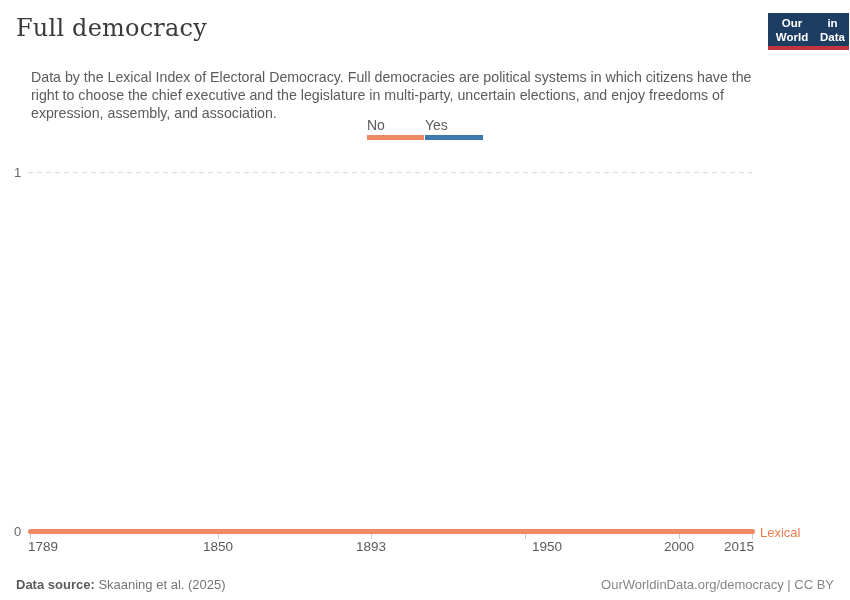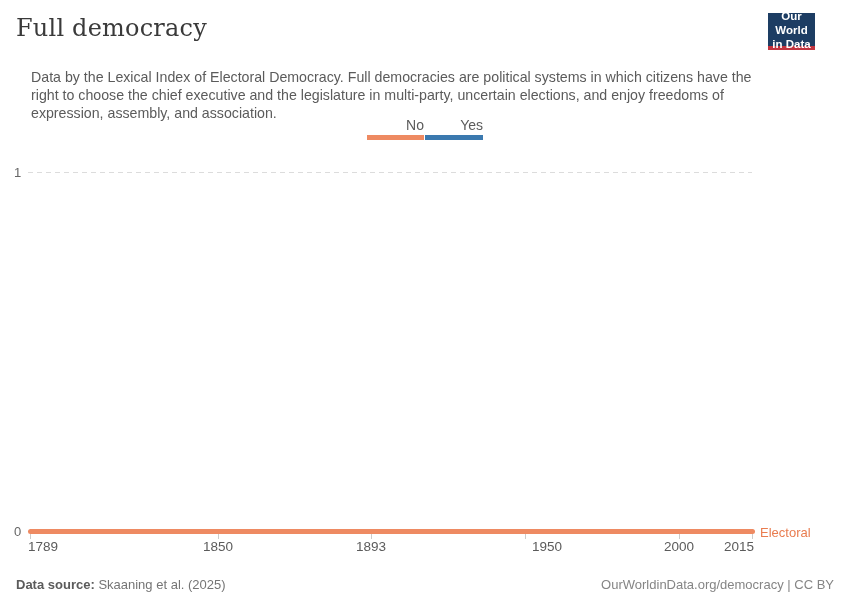--- a/index.html
+++ b/index.html
@@ -18,32 +18,32 @@
     letter-spacing: 0.2px; margin: 0;
   }
   .subtitle {
     position: absolute; left: 16px; top: 53px;
     width: 738px;
     font-size: 14.2px; line-height: 18px; color: #5b5b5b;
     margin: 15px;
   }
   .logo {
     position: absolute; left: 768px; top: 13px;
-    width: 47px; height: 33px;
+    width: 81px; height: 33px;
     background: #1d3d63;
     border-bottom: 4px solid #c1343f;
     color: #ffffff; font-weight: 700; font-size: 11.5px; line-height: 14px;
-    display: flex; flex-direction: column; align-items: center; justify-content: center;
+    display: flex; align-items: center; justify-content: center;
     text-align: center;
   }
   
   .legend { position: absolute; left: 0; top: 118px; width: 850px; height: 24px; }
   .legend-item { position: absolute; top: 0; }
   .legend-label {
-    display: block; text-align: right;
+    display: block; text-align: left;
     font-size: 14px; color: #5b5b5b; line-height: 15px;
   }
   .legend-bar { display: block; height: 5px; margin-top: 2px; }
   .legend-item.no  { left: 367px; width: 57px; }
   .legend-item.yes { left: 425px; width: 58px; }
   .legend-item.no  .legend-bar { background: #ee8a62; }
   .legend-item.yes .legend-bar { background: #3b79af; }
   
   .chart { position: absolute; left: 0; top: 0; width: 850px; height: 600px; }
   .gridline-top {
@@ -99,21 +99,21 @@
       <span class="legend-bar"></span>
     </div>
   </div>
 
   <div class="chart">
     <div class="gridline-top"></div>
     <span class="ytick one">1</span>
     <span class="ytick zero">0</span>
 
     <div class="series-line"></div>
-    <span class="entity-label">Electoral</span>
+    <span class="entity-label">Lexical</span>
 
     <span class="xtick-mark" style="left:30px"></span>
     <span class="xtick-mark" style="left:218px"></span>
     <span class="xtick-mark" style="left:371px"></span>
     <span class="xtick-mark" style="left:525px"></span>
     <span class="xtick-mark" style="left:679px"></span>
     <span class="xtick-mark" style="left:752px"></span>
 
     <span class="xlabel" style="left:43px">1789</span>
     <span class="xlabel" style="left:218px">1850</span>

